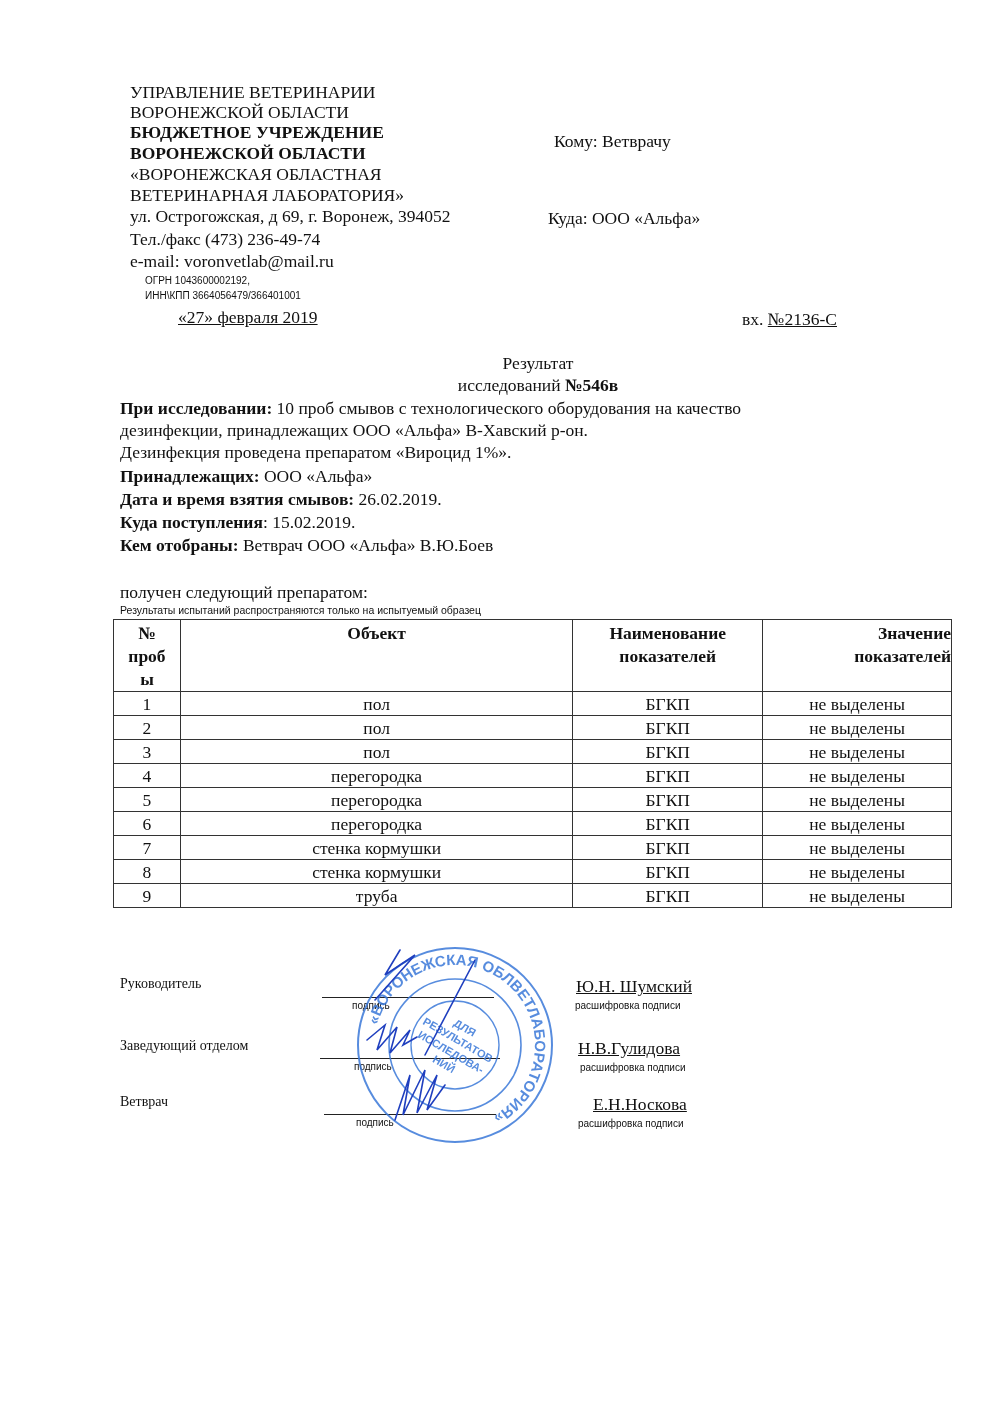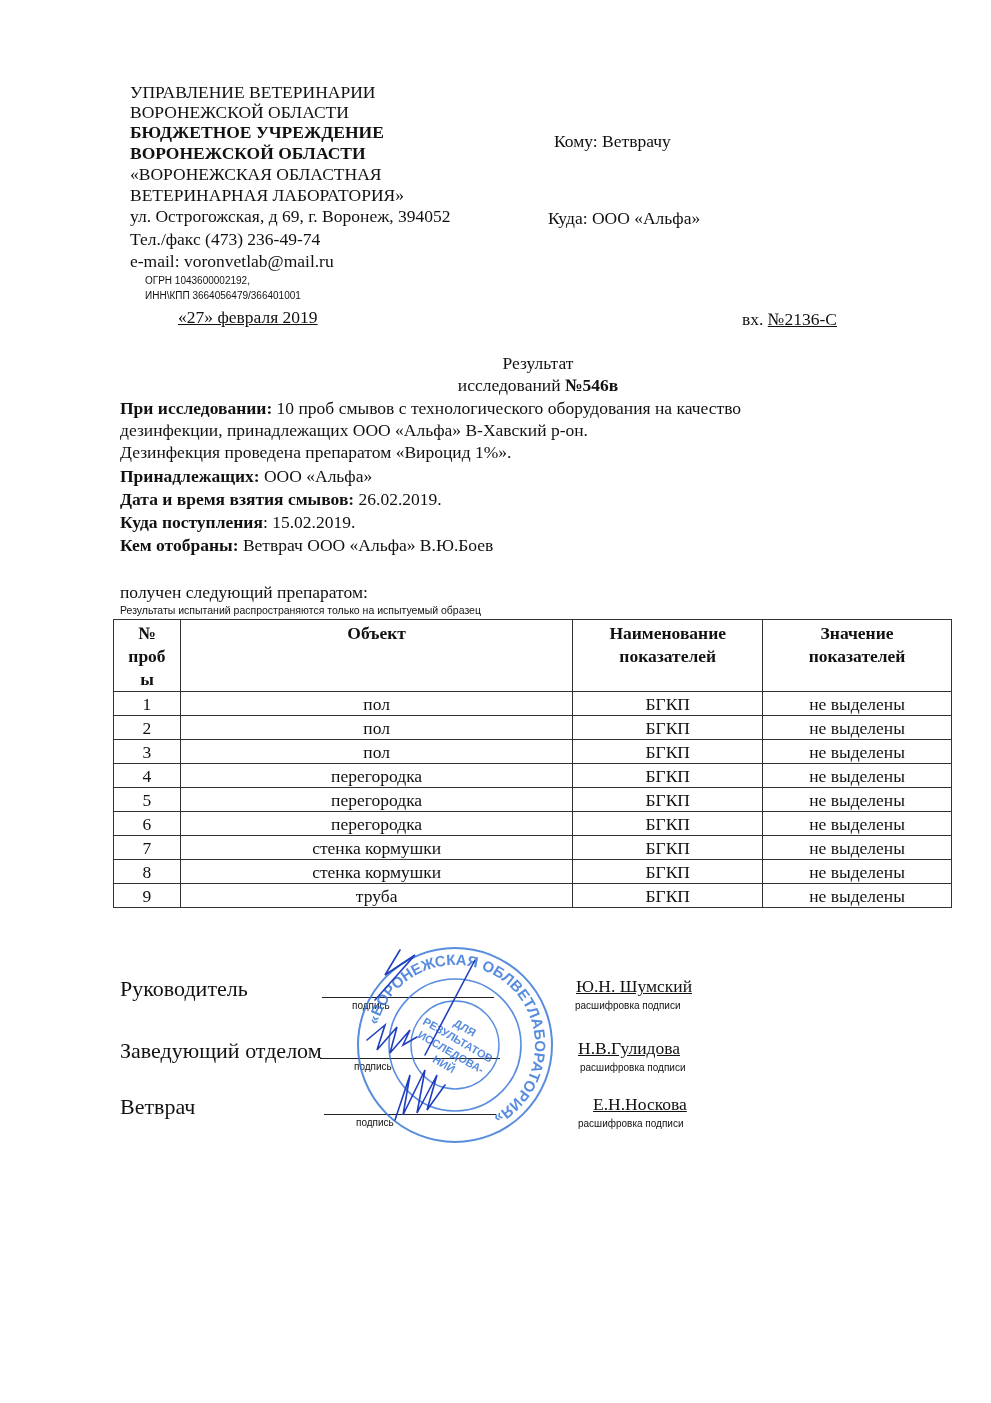--- a/index.html
+++ b/index.html
@@ -15,21 +15,21 @@
     .t17 { font-size: 17.5px; line-height: 22px; white-space: nowrap; }
     .b { font-weight: bold; }
     .center { text-align: center; }
     .note { font-family: "Liberation Sans", sans-serif; font-size: 10.5px; white-space: nowrap; }
 
     table.res { position: absolute; left: 113px; top: 619px; width: 839px; border-collapse: collapse; font-size: 17.5px; }
     table.res th, table.res td { border: 1px solid #333; padding: 0; text-align: center; }
     table.res th { font-weight: bold; vertical-align: top; height: 69px; line-height: 23px; padding-top: 2px; }
     table.res td { height: 23px; line-height: 22px; }
 
-    .sig-role { position: absolute; left: 120px; font-size: 22px; white-space: nowrap; }
+    .sig-role { position: absolute; left: 120px; font-size: 14px; white-space: nowrap; }
     .sig-line { position: absolute; height: 0; border-top: 1px solid #222; }
     .sig-cap { position: absolute; font-family: "Liberation Sans", sans-serif; font-size: 10px; white-space: nowrap; }
     .sig-name { position: absolute; font-size: 17.5px; text-decoration: underline; white-space: nowrap; }
     .stamp { position: absolute; left: 355px; top: 945px; width: 200px; height: 200px; pointer-events: none; }
   </style>
 </head>
 <body>
 
 <div>
   <div class="hdr-line" style="top:82px">УПРАВЛЕНИЕ ВЕТЕРИНАРИИ</div>
@@ -86,21 +86,21 @@
       <col style="width:189px">
   </colgroup>
   <thead>
     <tr id="hdr-row">
         <th style="white-space: pre-line;">№
 проб
 ы</th>
         <th style="white-space: pre-line;">Объект</th>
         <th style="white-space: pre-line;">Наименование
 показателей</th>
-        <th style="white-space: pre-line;">Значение
+        <th style="white-space: pre-line; text-align: right;">Значение
 показателей</th>
       </tr>
   </thead>
   <tbody id="tbody">
       <tr>
         <td>1</td>
         <td>пол</td>
         <td>БГКП</td>
         <td>не выделены</td>
       </tr>

